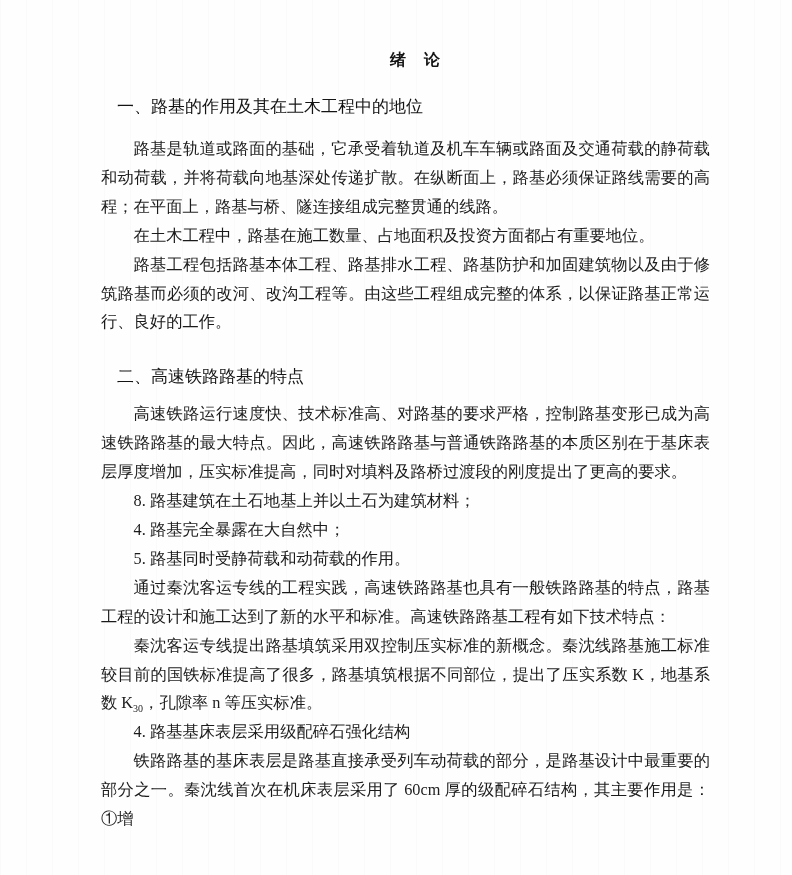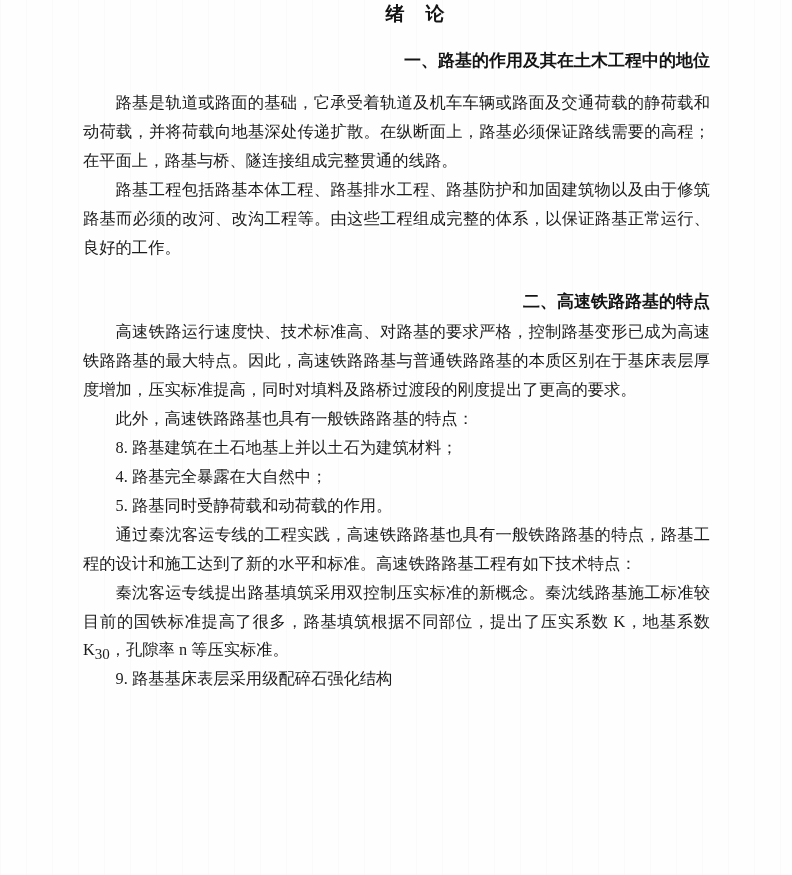--- a/index.html
+++ b/index.html
@@ -18,77 +18,79 @@
     font-family: "Liberation Serif", "DejaVu Serif", serif;
     color: #1b1b1b;
   }
   .content {
     position: absolute;
     left: 83px;
     right: 82px;
     top: 0;
   }
   .doc-title {
-    font-size: 19px;
+    margin-top: 46px;
+    font-size: 16px;
     font-weight: bold;
     line-height: 28px;
     text-align: center;
     color: #141414;
     position: relative;
     left: 19px;
     letter-spacing: 1px;
   }
   .sec-heading {
     font-size: 17px;
-    font-weight: bold;
+    font-weight: normal;
     line-height: 23px;
     text-indent: 2em;
     color: #141414;
-    text-align: right;
   }
   .sec-heading.first { margin-top: 21px; }
-  .sec-heading.second { margin-top: 28px; margin-bottom: 5px; }
+  .sec-heading.second { margin-top: 28px; margin-bottom: 12px; }
   .body-text {
     font-size: 16.3px;
     line-height: 28.9px;
     text-align: justify;
     text-indent: 2em;
+    margin-left: 18px;
   }
   .section-one .body-text:first-of-type { margin-top: 17px; }
   sub.small-sub {
-    font-size: 15px;
+    font-size: 10px;
     line-height: 0;
   }
 </style>
 </head>
 <body>
 
 <div class="page">
   <div class="content">
 
     <div class="doc-title">绪　论</div>
 
     <div class="section-one">
       <div class="sec-heading first">一、路基的作用及其在土木工程中的地位</div>
       <p class="body-text">路基是轨道或路面的基础，它承受着轨道及机车车辆或路面及交通荷载的静荷载和动荷载，并将荷载向地基深处传递扩散。在纵断面上，路基必须保证路线需要的高程；在平面上，路基与桥、隧连接组成完整贯通的线路。</p>
+      <p class="body-text">在土木工程中，路基在施工数量、占地面积及投资方面都占有重要地位。</p>
       <p class="body-text">路基工程包括路基本体工程、路基排水工程、路基防护和加固建筑物以及由于修筑路基而必须的改河、改沟工程等。由这些工程组成完整的体系，以保证路基正常运行、良好的工作。</p>
     </div>
 
     <div class="section-two">
       <div class="sec-heading second">二、高速铁路路基的特点</div>
       <p class="body-text">高速铁路运行速度快、技术标准高、对路基的要求严格，控制路基变形已成为高速铁路路基的最大特点。因此，高速铁路路基与普通铁路路基的本质区别在于基床表层厚度增加，压实标准提高，同时对填料及路桥过渡段的刚度提出了更高的要求。</p>
-      <p class="body-text">此外，高速铁路路基也具有一般铁路路基的特点：</p>
 
       <p class="body-text">8. 路基建筑在土石地基上并以土石为建筑材料；</p>
       <p class="body-text">4. 路基完全暴露在大自然中；</p>
       <p class="body-text">5. 路基同时受静荷载和动荷载的作用。</p>
 
       <p class="body-text">通过秦沈客运专线的工程实践，高速铁路路基也具有一般铁路路基的特点，路基工程的设计和施工达到了新的水平和标准。高速铁路路基工程有如下技术特点：</p>
 
 
       <p class="body-text"><span>秦沈客运专线提出路基填筑采用双控制压实标准的新概念。秦沈线路基施工标准较目前的国铁标准提高了很多，路基填筑根据不同部位，提出了压实系数 K，地基系数 K</span><sub class="small-sub">30</sub><span>，孔隙率 n 等压实标准。</span></p>
 
-      <p class="body-text">9. 路基基床表层采用级配碎石强化结构</p>
+      <p class="body-text">4. 路基基床表层采用级配碎石强化结构</p>
 
+      <p class="body-text">铁路路基的基床表层是路基直接承受列车动荷载的部分，是路基设计中最重要的部分之一。秦沈线首次在机床表层采用了 60cm 厚的级配碎石结构，其主要作用是：①增</p>
     </div>
 
   </div>
 </div>
 
 </body></html>

